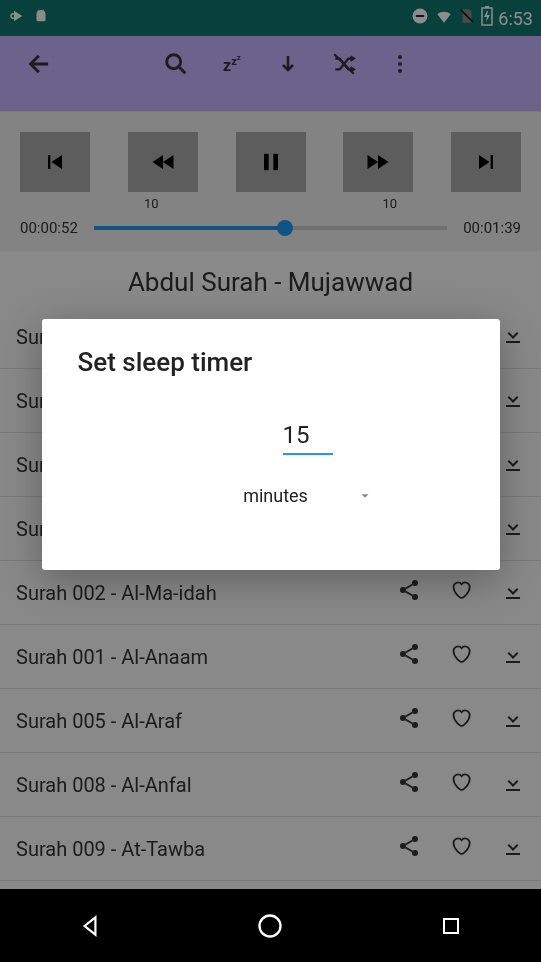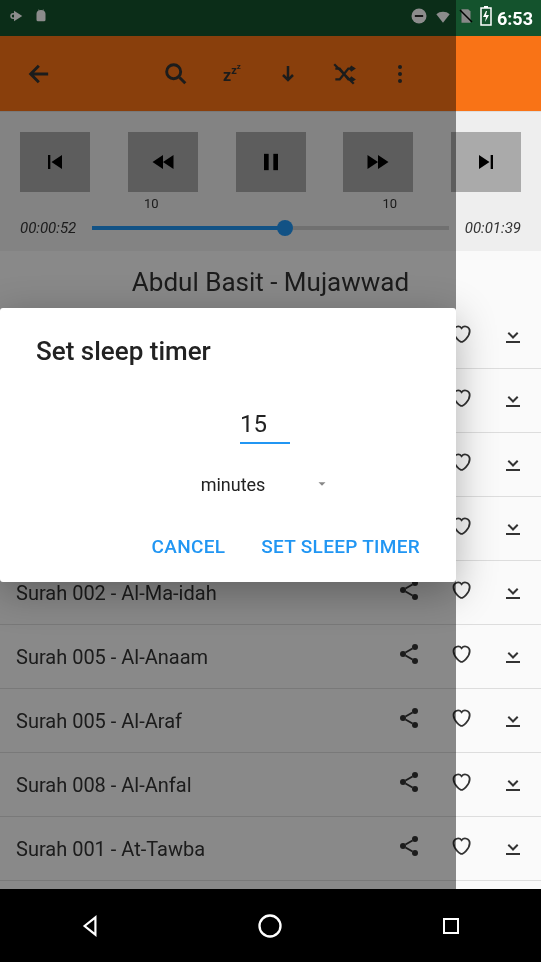--- a/index.html
+++ b/index.html
@@ -1,48 +1,48 @@
 <!DOCTYPE html>
 <html><head>
 <meta charset="utf-8">
 <style>
   * { margin: 0; padding: 0; box-sizing: border-box; font-family: Roboto, Arial, sans-serif; }
   body { width: 541px; height: 962px; background: #000; position: relative; overflow: hidden; }
   
-  .status-bar { height: 36px; background: #14532d; color: #fff; display: flex; align-items: center; padding: 0 8px; font-size: 18px; font-weight: bold; }
+  .status-bar { height: 36px; background: #0f766e; color: #fff; display: flex; align-items: center; padding: 0 8px; font-size: 18px; }
   .status-left { display: flex; gap: 6px; align-items: center; }
   .status-right { margin-left: auto; display: flex; gap: 4px; align-items: center; }
   
   .app { background: #fafafa; height: 853px; display: flex; flex-direction: column; }
   
-  .toolbar { height: 76px; background: #f97316; display: flex; align-items: center; padding: 0 12px; border-bottom: 1px solid #ddd; }
+  .toolbar { height: 76px; background: #c4b5fd; display: flex; align-items: flex-start; padding: 0 12px; border-bottom: 1px solid #ddd; }
   .toolbar-btn { width: 56px; height: 56px; display: flex; align-items: center; justify-content: center; }
   .toolbar-spacer { width: 80px; }
   
   .player { background: #eeeeee; padding: 20px 20px 14px; }
   .controls { display: flex; justify-content: space-between; }
   .ctrl-btn { width: 70px; height: 60px; background: #aaa; display: flex; align-items: center; justify-content: center; }
   .ctrl-labels { display: flex; justify-content: space-between; padding: 0 124px; margin-top: 4px; font-size: 13px; color: #333; }
-  .progress-row { display: flex; align-items: center; gap: 16px; margin-top: 8px; font-style: italic; }
+  .progress-row { display: flex; align-items: center; gap: 16px; margin-top: 8px; }
   .time { font-size: 15px; color: #333; }
   .progress-bar { flex: 1; height: 4px; background: #ccc; position: relative; }
   .progress-fill { position: absolute; left: 0; top: 0; height: 4px; background: #2196f3; width: 54%; }
   .progress-thumb { position: absolute; left: 54%; top: -6px; width: 16px; height: 16px; border-radius: 50%; background: #2196f3; transform: translateX(-50%); }
   
   .reciter { text-align: center; padding: 16px 0 8px; font-size: 26px; color: #333; background: #fafafa; }
   
   .track-list { flex: 1; overflow: hidden; background: #fafafa; }
   .track { height: 64px; display: flex; align-items: center; padding: 0 16px; border-bottom: 1px solid #ddd; font-size: 20px; color: #333; }
   .track-title { flex: 1; }
   .track-actions { display: flex; gap: 28px; }
   
   .nav-bar { height: 73px; background: #000; display: flex; justify-content: space-around; align-items: center; }
   .nav-btn { width: 50px; height: 50px; display: flex; align-items: center; justify-content: center; }
   
-  .overlay { position: absolute; top: 0; left: 0; width: 456px; height: 889px; background: rgba(0,0,0,0.45); display: flex; align-items: center; justify-content: center; }
+  .overlay { position: absolute; top: 0; left: 0; width: 541px; height: 889px; background: rgba(0,0,0,0.45); display: flex; align-items: center; justify-content: center; }
   .dialog { width: 458px; background: #fff; border-radius: 3px; box-shadow: 0 10px 40px rgba(0,0,0,0.3); padding: 28px 36px 24px; }
   .dialog-title { font-size: 26px; font-weight: 500; color: #222; margin-bottom: 40px; }
   .dialog-body { display: flex; align-items: center; gap: 30px; padding-left: 74px; margin-bottom: 40px; flex-direction: column; }
   .timer-input { width: 50px; font-size: 24px; border: none; border-bottom: 2px solid #2196f3; text-align: left; outline: none; color: #222; padding: 4px 0; }
   .unit-select { display: flex; align-items: center; gap: 50px; font-size: 18px; color: #222; }
   .dialog-actions { display: flex; justify-content: flex-end; gap: 36px; }
   .dialog-btn { background: none; border: none; color: #2196f3; font-size: 19px; font-weight: 500; letter-spacing: 0.3px; cursor: pointer; }
 </style>
 </head>
 <body>
@@ -166,21 +166,21 @@
     <div class="progress-row">
       <span class="time">00:00:52</span>
       <div class="progress-bar">
         <div class="progress-fill"></div>
         <div class="progress-thumb"></div>
       </div>
       <span class="time">00:01:39</span>
     </div>
   </div>
 
-  <div class="reciter">Abdul Basit - Mujawwad</div>
+  <div class="reciter">Abdul Surah - Mujawwad</div>
 
   <div class="track-list" id="track-list">
       <div class="track">
         <div class="track-title">Surah 001 - Al-Fatihah</div>
         <div class="track-actions">
           <span><svg width="24" height="24" viewBox="0 0 24 24" fill="#333">
               <circle cx="18" cy="5" r="3"></circle>
               <circle cx="6" cy="12" r="3"></circle>
               <circle cx="18" cy="19" r="3"></circle>
               <line x1="8.5" y1="10.5" x2="15.5" y2="6.5" stroke="#333" stroke-width="2"></line>
@@ -260,21 +260,21 @@
             </svg></span>
           <span><svg width="24" height="24" viewBox="0 0 24 24" fill="none" stroke="#333" stroke-width="2">
               <path d="M12 21s-8-5-8-12a5 5 0 019-3 5 5 0 019 3c0 7-8 12-8 12z" transform="scale(0.9) translate(1,1)"></path>
             </svg></span>
           <span><svg width="24" height="24" viewBox="0 0 24 24" fill="#333">
               <path d="M12 3v11l-4-4-1.4 1.4L12 17l5.4-5.6L16 10l-4 4V3h0zM5 19h14v2H5z"></path>
             </svg></span>
         </div>
       </div>
       <div class="track">
-        <div class="track-title">Surah 005 - Al-Anaam</div>
+        <div class="track-title">Surah 001 - Al-Anaam</div>
         <div class="track-actions">
           <span><svg width="24" height="24" viewBox="0 0 24 24" fill="#333">
               <circle cx="18" cy="5" r="3"></circle>
               <circle cx="6" cy="12" r="3"></circle>
               <circle cx="18" cy="19" r="3"></circle>
               <line x1="8.5" y1="10.5" x2="15.5" y2="6.5" stroke="#333" stroke-width="2"></line>
               <line x1="8.5" y1="13.5" x2="15.5" y2="17.5" stroke="#333" stroke-width="2"></line>
             </svg></span>
           <span><svg width="24" height="24" viewBox="0 0 24 24" fill="none" stroke="#333" stroke-width="2">
               <path d="M12 21s-8-5-8-12a5 5 0 019-3 5 5 0 019 3c0 7-8 12-8 12z" transform="scale(0.9) translate(1,1)"></path>
@@ -314,21 +314,21 @@
             </svg></span>
           <span><svg width="24" height="24" viewBox="0 0 24 24" fill="none" stroke="#333" stroke-width="2">
               <path d="M12 21s-8-5-8-12a5 5 0 019-3 5 5 0 019 3c0 7-8 12-8 12z" transform="scale(0.9) translate(1,1)"></path>
             </svg></span>
           <span><svg width="24" height="24" viewBox="0 0 24 24" fill="#333">
               <path d="M12 3v11l-4-4-1.4 1.4L12 17l5.4-5.6L16 10l-4 4V3h0zM5 19h14v2H5z"></path>
             </svg></span>
         </div>
       </div>
       <div class="track">
-        <div class="track-title">Surah 001 - At-Tawba</div>
+        <div class="track-title">Surah 009 - At-Tawba</div>
         <div class="track-actions">
           <span><svg width="24" height="24" viewBox="0 0 24 24" fill="#333">
               <circle cx="18" cy="5" r="3"></circle>
               <circle cx="6" cy="12" r="3"></circle>
               <circle cx="18" cy="19" r="3"></circle>
               <line x1="8.5" y1="10.5" x2="15.5" y2="6.5" stroke="#333" stroke-width="2"></line>
               <line x1="8.5" y1="13.5" x2="15.5" y2="17.5" stroke="#333" stroke-width="2"></line>
             </svg></span>
           <span><svg width="24" height="24" viewBox="0 0 24 24" fill="none" stroke="#333" stroke-width="2">
               <path d="M12 21s-8-5-8-12a5 5 0 019-3 5 5 0 019 3c0 7-8 12-8 12z" transform="scale(0.9) translate(1,1)"></path>
@@ -364,18 +364,14 @@
     <div class="dialog-title">Set sleep timer</div>
     <div class="dialog-body">
       <input class="timer-input" type="text" value="15" style="">
       <div class="unit-select">
         <span>minutes</span>
         <svg width="14" height="14" viewBox="0 0 24 24" fill="#888">
             <path d="M6 9l6 6 6-6z"></path>
           </svg>
       </div>
     </div>
-    <div class="dialog-actions">
-      <button class="dialog-btn">CANCEL</button>
-      <button class="dialog-btn">SET SLEEP TIMER</button>
-    </div>
   </div>
 </div>
 
 </body></html>

